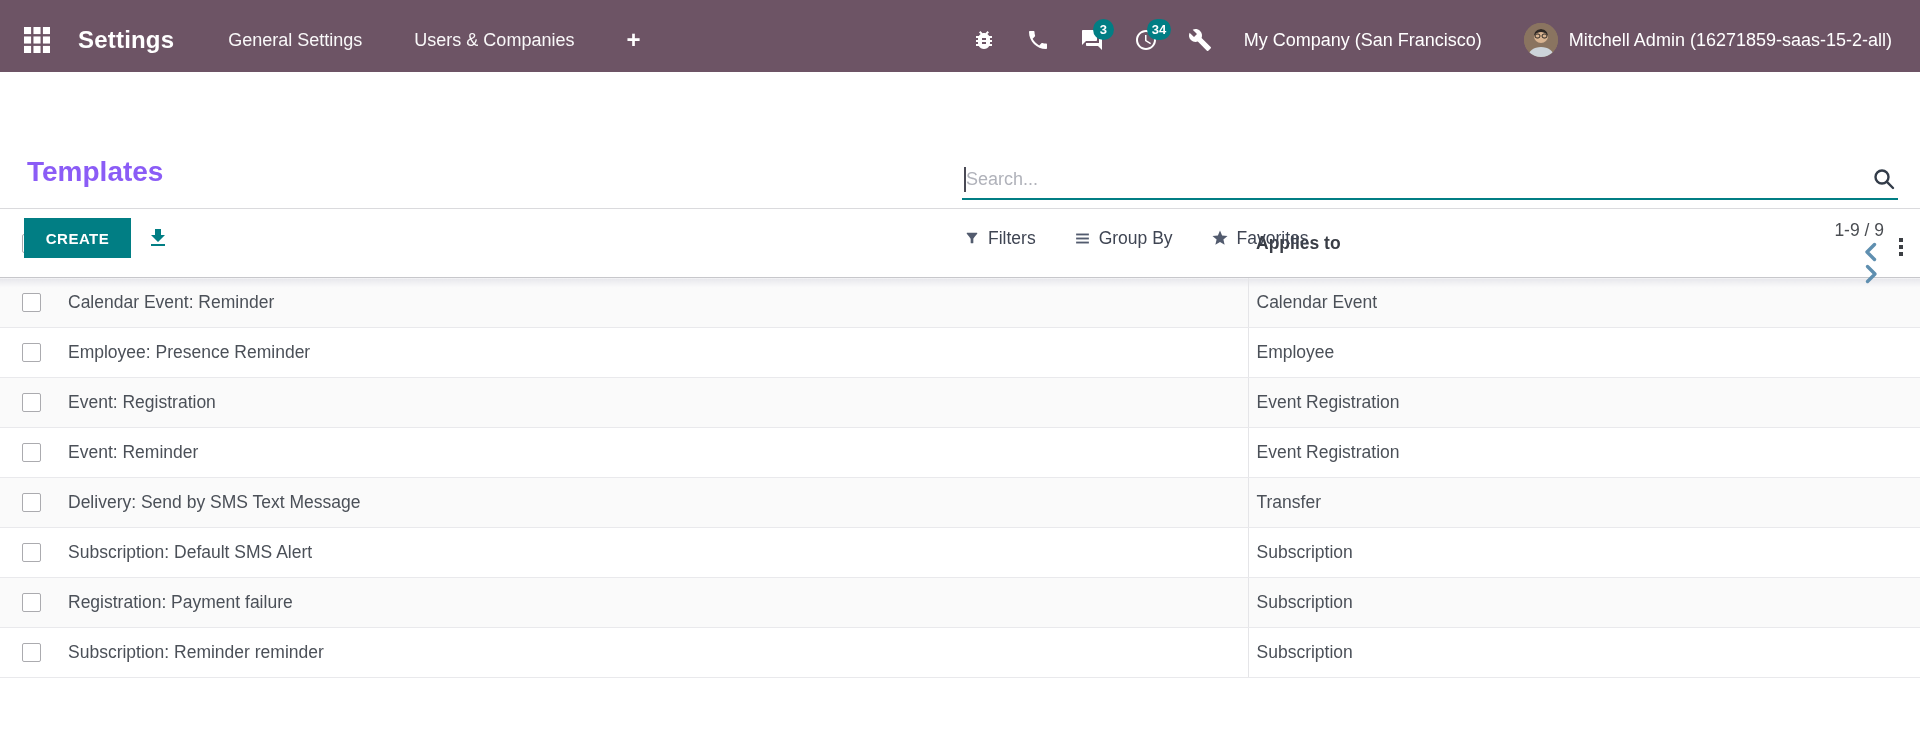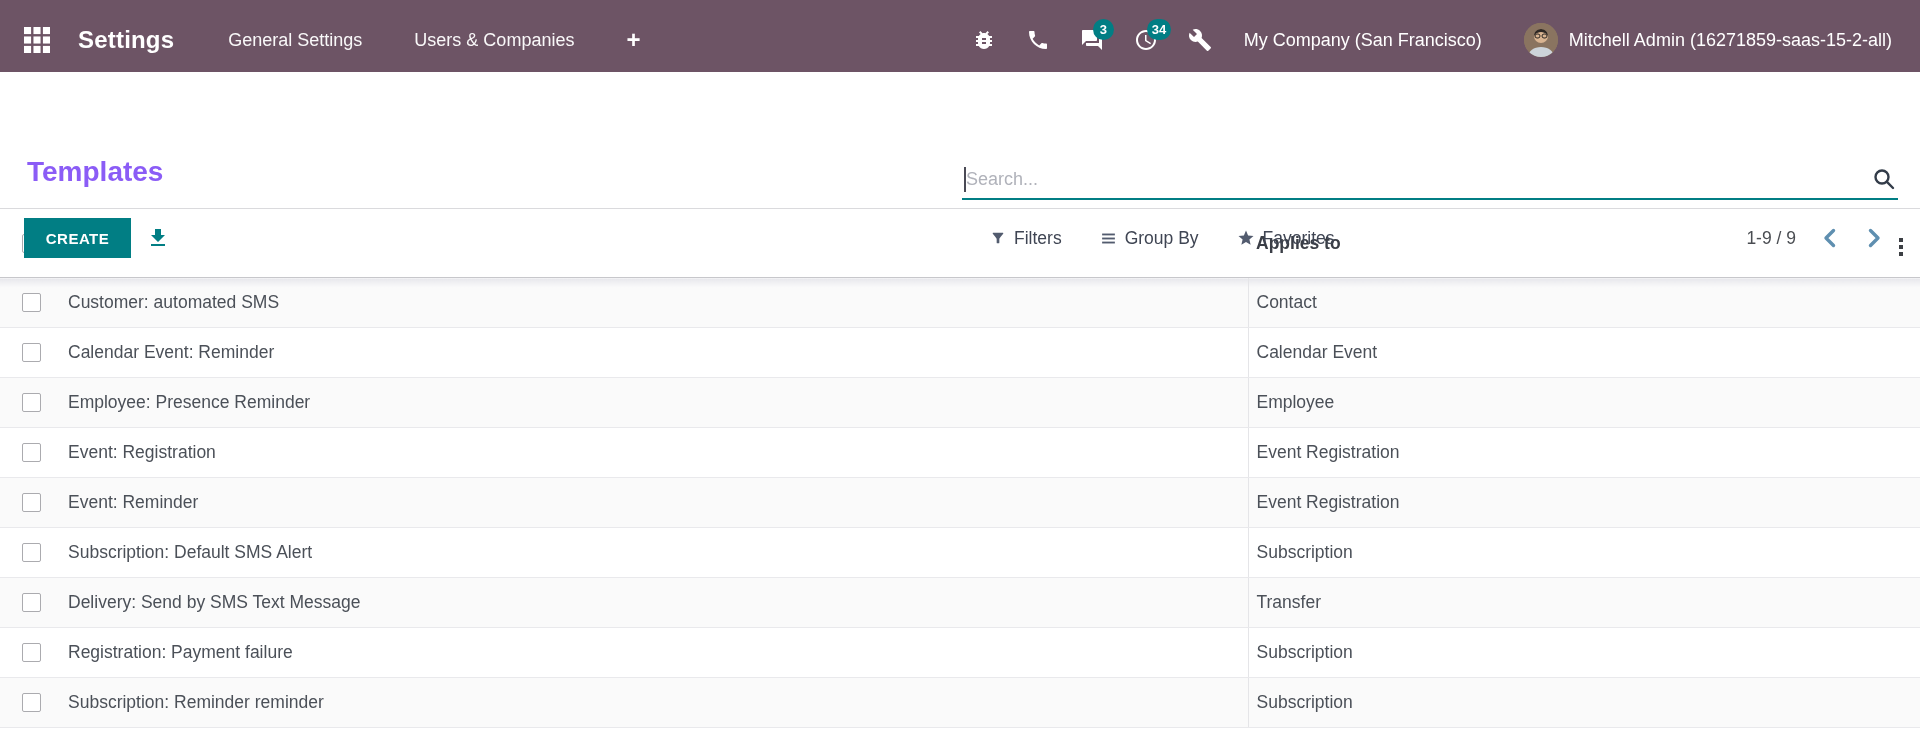--- a/index.html
+++ b/index.html
@@ -34,27 +34,27 @@
     font-size:18px; color:#444; padding-left:4px; font-family:inherit; background:transparent; }
   .search-input::placeholder { color:#b0b2ba; }
   .search-caret { position:absolute; left:2px; top:5px; width:2px; height:25px; background:#4a4a55; }
   .search-glass { position:absolute; right:2px; top:5px; width:24px; height:24px; cursor:pointer; }
 
   .create-btn { position:absolute; left:24px; top:146px; width:107px; height:40px;
     background:#017e84; border:none; color:#fff; font-size:15px; font-weight:700;
     letter-spacing:.5px; cursor:pointer; font-family:inherit; }
   .export-btn { position:absolute; left:146px; top:154px; width:24px; height:24px; cursor:pointer; }
 
-  .filter-bar { position:absolute; left:990px; top:148px; height:36px; display:flex;
+  .filter-bar { position:absolute; left:964px; top:148px; height:36px; display:flex;
     align-items:center; gap:38px; }
   .filter-item { display:flex; align-items:center; gap:8px; cursor:pointer;
     font-size:17.5px; color:#3f4553; font-weight:500; white-space:nowrap; }
   .filter-item svg { display:block; }
 
-  .pager { position:absolute; right:36px; top:148px; height:36px; display:flex; align-items:center; }
+  .pager { position:absolute; right:36px; top:148px; height:36px; display:flex; align-items:center;flex-direction:column; }
   .pager-range { font-size:17.5px; color:#4a4d52; }
   .pager-btn { width:20px; height:22px; margin-left:24px; cursor:pointer; }
   .pager-btn svg { display:block; width:20px; height:22px; }
 
   
   table.list { width:100%; border-collapse:collapse; table-layout:fixed; }
   col.c-check { width:56px; } col.c-name { width:1192px; } col.c-dots { width:48px; }
   thead th { height:69px; border-top:1px solid #dadadd; border-bottom:1px solid #c7c7cb;
     text-align:left; vertical-align:middle; font-size:17.5px; font-weight:700; color:#3a3e46;
     background:#fff; }
@@ -219,28 +219,20 @@
       <th class="h-dots">
         <span class="dots-icon">
             <i></i>
             <i></i>
             <i></i>
           </span>
       </th>
     </tr>
   </thead>
   <tbody>
-  <tr>
-    <td class="cell-check">
-          <input type="checkbox" class="cb" style="">
-        </td>
-    <td class="cell-name"><span>Customer: automated SMS</span></td>
-    <td class="cell-applies"><span>Contact</span></td>
-    <td></td>
-  </tr>
 
   <tr>
     <td class="cell-check">
           <input type="checkbox" class="cb" style="">
         </td>
     <td class="cell-name"><span>Calendar Event: Reminder</span></td>
     <td class="cell-applies"><span>Calendar Event</span></td>
     <td></td>
   </tr>
 
@@ -268,38 +260,38 @@
         </td>
     <td class="cell-name"><span>Event: Reminder</span></td>
     <td class="cell-applies"><span>Event Registration</span></td>
     <td></td>
   </tr>
 
   <tr>
     <td class="cell-check">
           <input type="checkbox" class="cb" style="">
         </td>
+    <td class="cell-name"><span>Delivery: Send by SMS Text Message</span></td>
+    <td class="cell-applies"><span>Transfer</span></td>
+    <td></td>
+  </tr>
+
+  <tr>
+    <td class="cell-check">
+          <input type="checkbox" class="cb" style="">
+        </td>
     <td class="cell-name"><span>Subscription: Default SMS Alert</span></td>
     <td class="cell-applies"><span>Subscription</span></td>
     <td></td>
   </tr>
 
   <tr>
     <td class="cell-check">
           <input type="checkbox" class="cb" style="">
         </td>
-    <td class="cell-name"><span>Delivery: Send by SMS Text Message</span></td>
-    <td class="cell-applies"><span>Transfer</span></td>
-    <td></td>
-  </tr>
-
-  <tr>
-    <td class="cell-check">
-          <input type="checkbox" class="cb" style="">
-        </td>
     <td class="cell-name"><span>Registration: Payment failure</span></td>
     <td class="cell-applies"><span>Subscription</span></td>
     <td></td>
   </tr>
 
   <tr>
     <td class="cell-check">
           <input type="checkbox" class="cb" style="">
         </td>
     <td class="cell-name"><span>Subscription: Reminder reminder</span></td>

